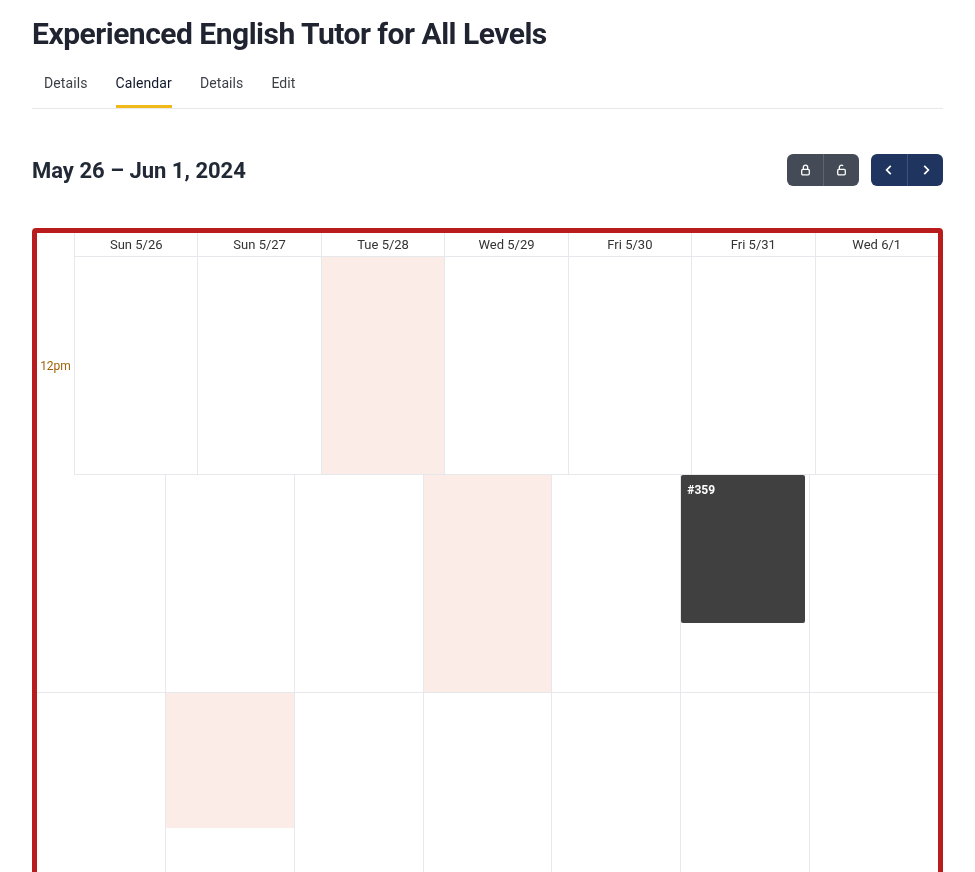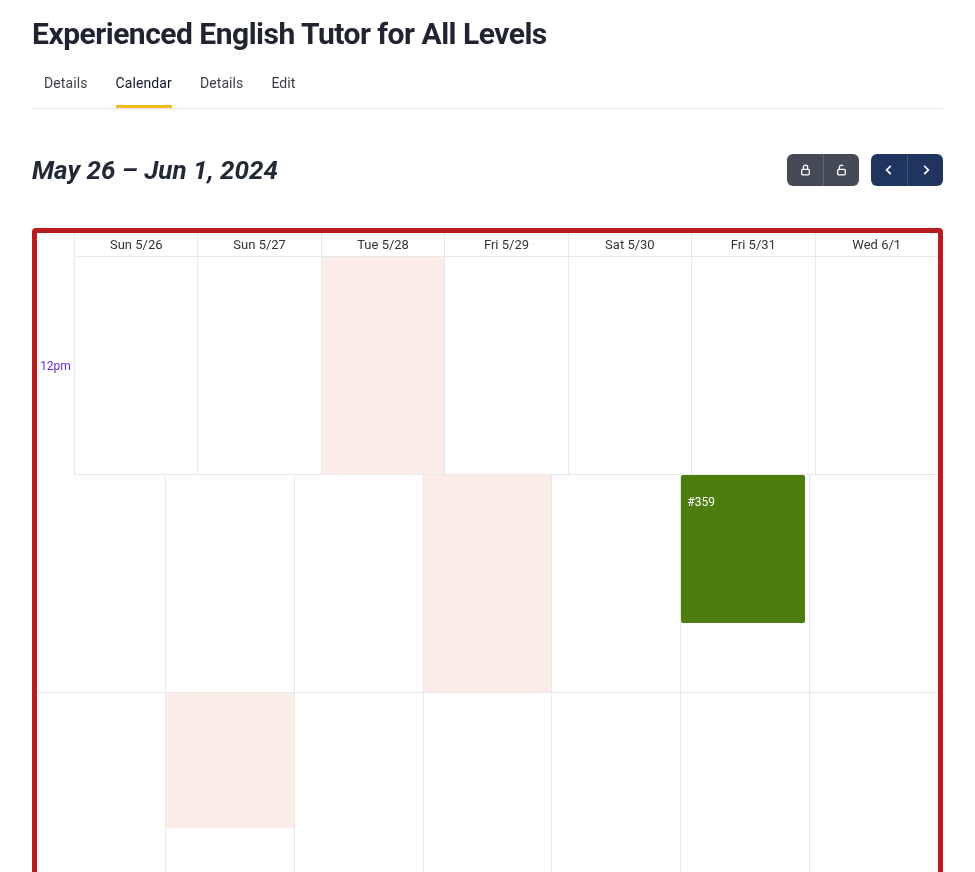--- a/index.html
+++ b/index.html
@@ -3,40 +3,40 @@
 <meta charset="utf-8">
 <style>
   * { box-sizing: border-box; }
   html, body { margin:0; padding:0; font-family: -apple-system, BlinkMacSystemFont, "Segoe UI", Roboto, Helvetica, Arial, sans-serif; color:#2b2f36; background:#fff; }
   .page { width:975px; margin:0 auto; padding:6px 32px 40px 32px; }
   .title { font-size:30px; font-weight:700; letter-spacing:-.5px; margin:10px 0 14px 0; color:#1f2430;}
   .tabs { display:flex; gap:28px; border-bottom:1px solid #e6e8eb; padding:0 12px; margin-bottom:45px;}
   .tab { font-size:14px; color:#3b3f46; padding:10px 0 14px 0; cursor:pointer; border-bottom:3px solid transparent; letter-spacing:.1px;}
   .tab.active { color:#0f172a; border-bottom-color:#f2b91a; }
   .toolbar { display:flex; align-items:center; justify-content:space-between; margin-bottom:14px;}
-  .daterange { font-size:26px; font-weight:700; color:#222936;font-style:italic;}
+  .daterange { font-size:22px; font-weight:700; color:#222936;}
   .actions { display:flex; gap:12px; }
   .btn-group { display:flex; border-radius:6px; overflow:hidden; }
   .btn { display:flex; align-items:center; justify-content:center; height:32px; width:36px; cursor:pointer; border:none; color:#fff;}
   .btn + .btn { border-left:1px solid rgba(255,255,255,.15);}
   .btn-gray { background:#444a56;}
   .btn-navy { background:#1f355f;}
   .icon { display:inline-flex; }
   .calendar { border:5px solid #b91c1c; border-radius:4px; overflow:hidden;margin-top:42px;}
   .cal-row { display:flex; }
-  .cal-time { width:38px; min-width:38px; border-right:1px solid #e6e8eb; display:flex; align-items:center; justify-content:center; font-size:12px; color:#6d28d9; background:#fff;text-align:center;}
+  .cal-time { width:38px; min-width:38px; border-right:1px solid #e6e8eb; display:flex; align-items:center; justify-content:center; font-size:12px; color:#a16207; background:#fff;text-align:center;}
   .cal-head .cal-time { height:24px;}
   .cal-head .cal-cell { height:24px; border-bottom:1px solid #e6e8eb; display:flex; align-items:center; justify-content:center; font-size:13px; color:#333; font-weight:400; background:#fff;}
   .cal-cell { flex:1; border-right:1px solid #e6e8eb; position:relative; }
   .cal-cell:last-child { border-right:none;}
   .cal-body .cal-row { height:218px;}
   .cal-body .cal-cell { border-bottom:1px solid #e6e8eb; }
   .cal-body .cal-row:last-child .cal-cell { border-bottom:none;}
   .blocked { position:absolute; left:0; right:0; background:#fbece7; }
-  .booking { position:absolute; left:0; right:4px; top:0; background:#4d7c0f; color:#fff; font-size:12px; font-weight:400; padding:20px 6px; border-radius:2px; cursor:pointer;}
+  .booking { position:absolute; left:0; right:4px; top:0; background:#404040; color:#fff; font-size:12px; font-weight:700; padding:8px 6px; border-radius:2px; cursor:pointer;}
   
   .full { top:0; bottom:0;}
   .upper62 { top:0; height:62%;}
 </style>
 </head>
 <body>
 <div class="page">
 
 <h1 class="title">Experienced English Tutor for All Levels</h1>
 
@@ -86,22 +86,22 @@
     </div>
   </div>
 </div>
 
 <div class="calendar">
   <div class="cal-row cal-head">
     <div class="cal-time"></div>
     <div class="cal-cell">Sun 5/26</div>
     <div class="cal-cell">Sun 5/27</div>
     <div class="cal-cell">Tue 5/28</div>
-    <div class="cal-cell">Fri 5/29</div>
-    <div class="cal-cell">Sat 5/30</div>
+    <div class="cal-cell">Wed 5/29</div>
+    <div class="cal-cell">Fri 5/30</div>
     <div class="cal-cell">Fri 5/31</div>
     <div class="cal-cell">Wed 6/1</div>
   </div>
   <div class="cal-body">
 
   <div class="cal-row">
           <div class="cal-time">12pm</div>
           <div class="cal-cell"></div>
           <div class="cal-cell"></div>
           <div class="cal-cell">

